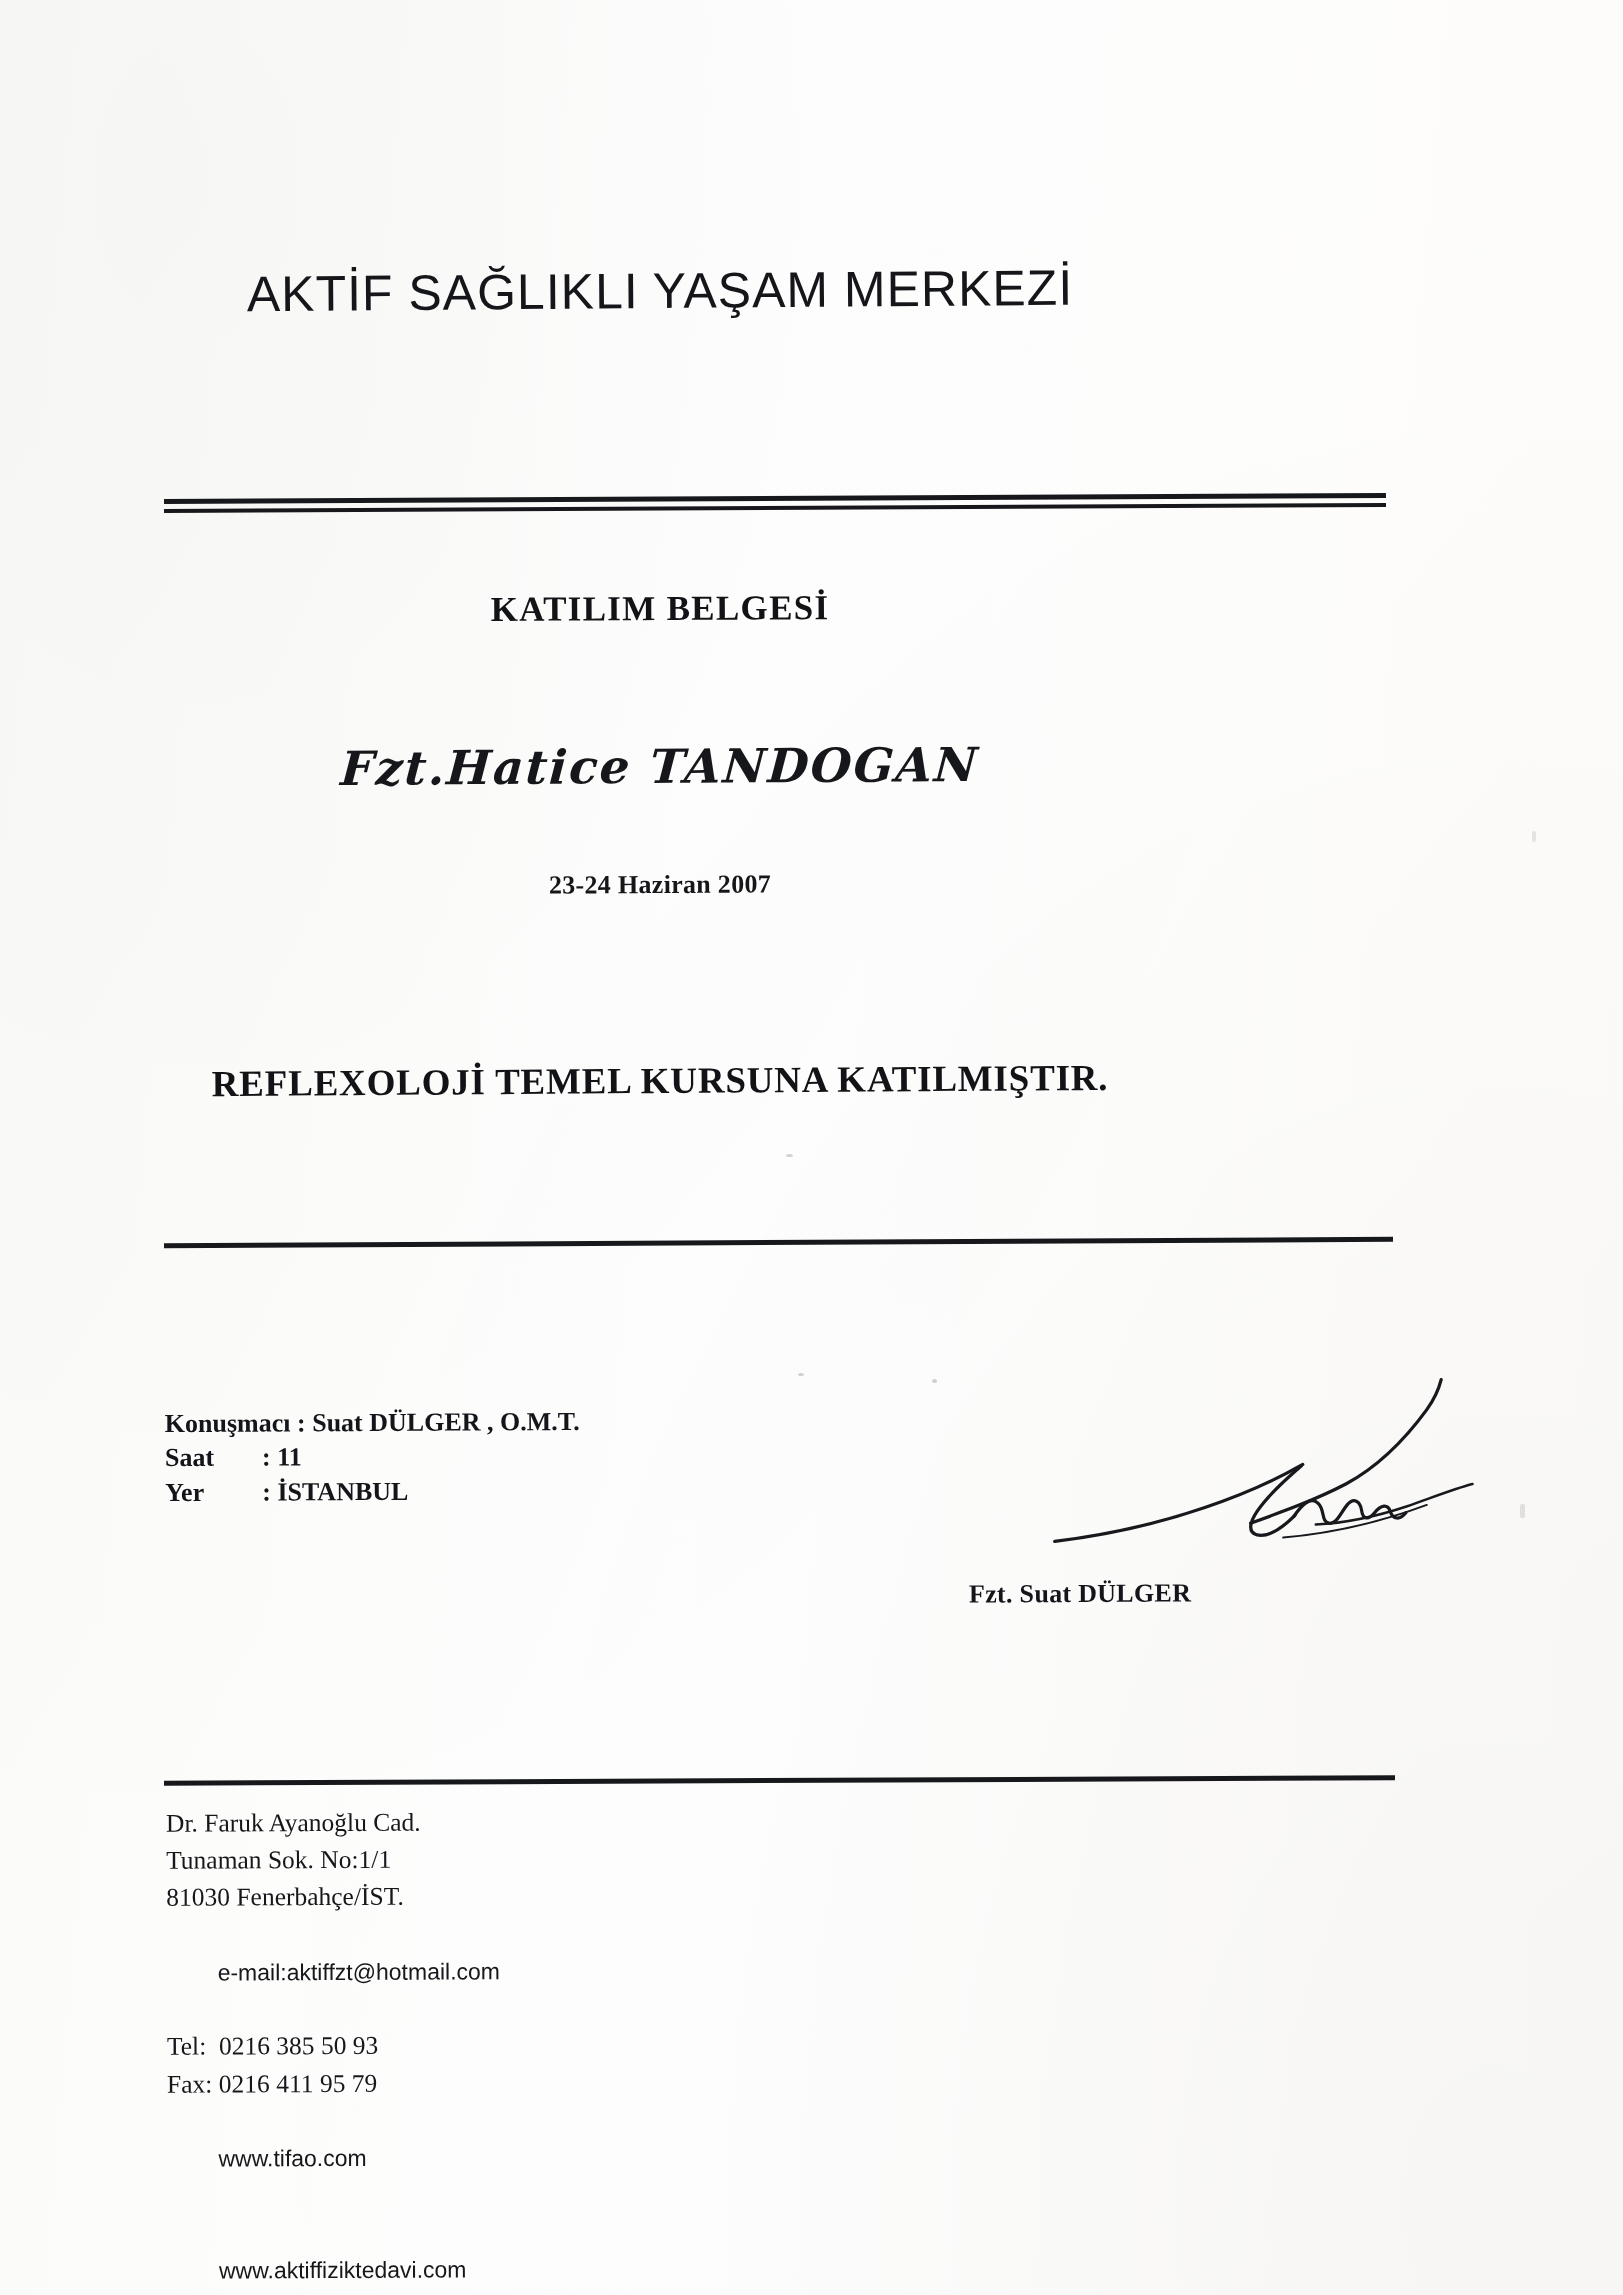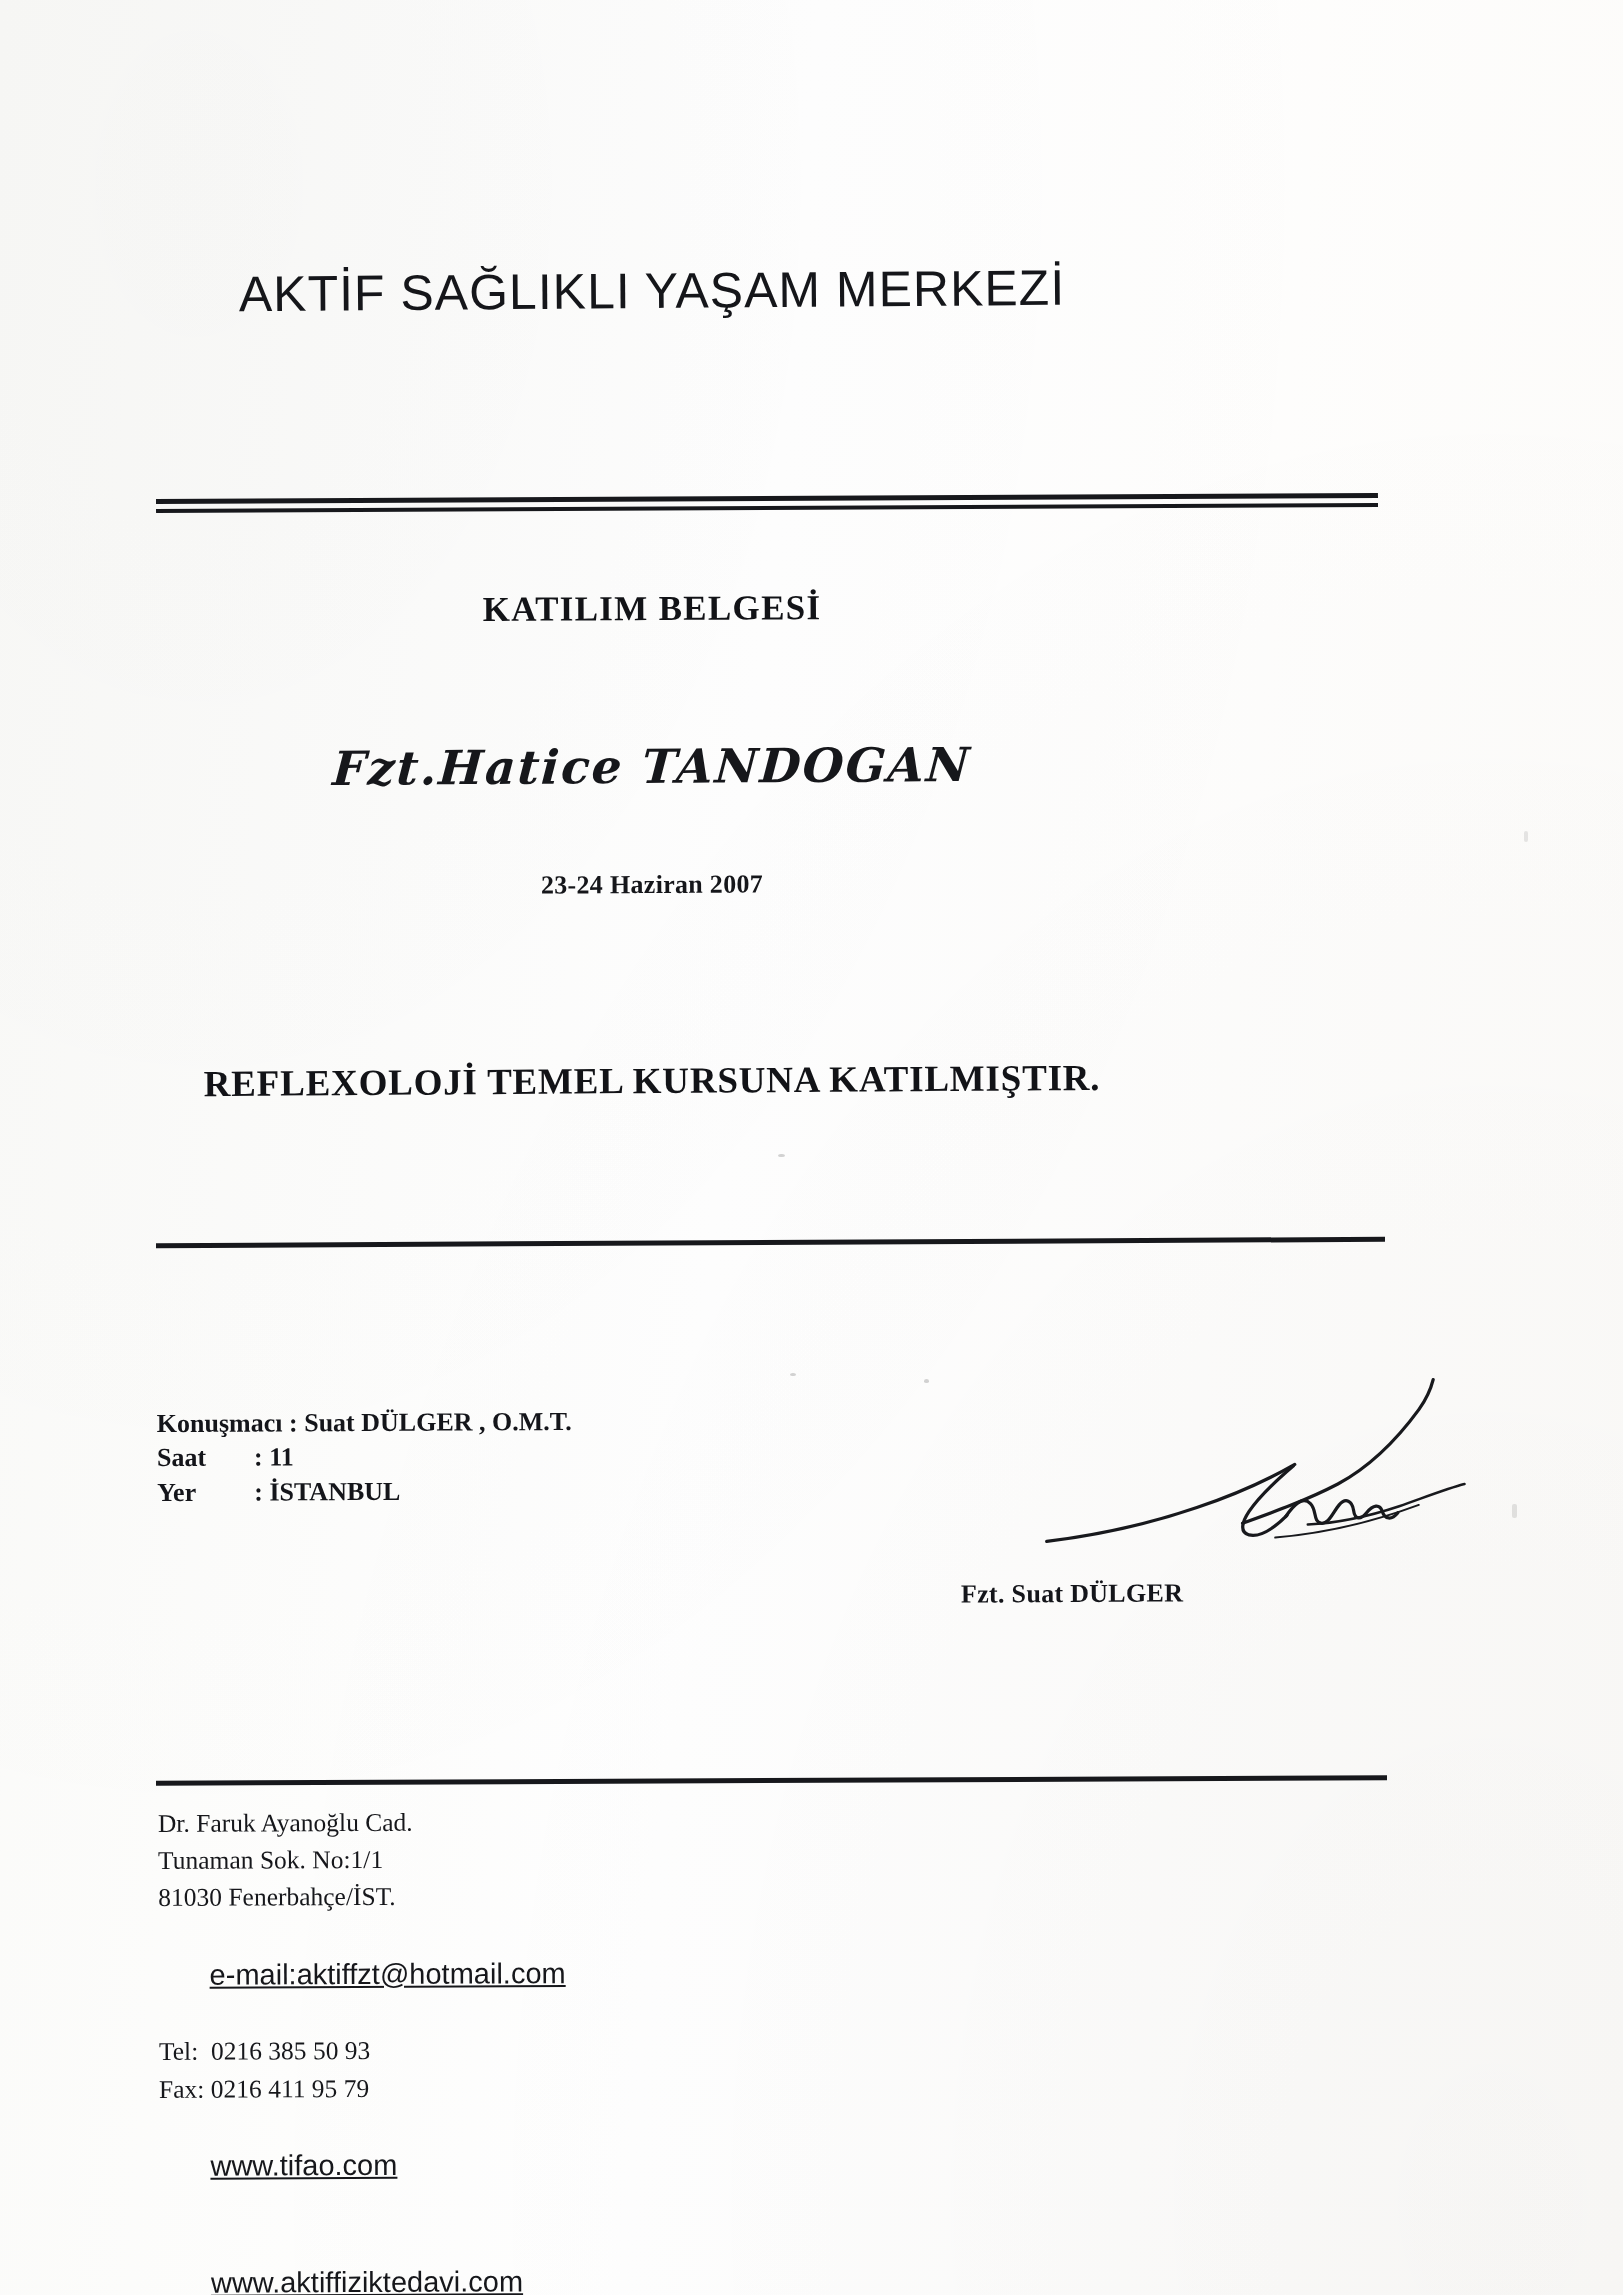--- a/index.html
+++ b/index.html
@@ -27,21 +27,21 @@
     inset: 0;
     background:
       radial-gradient(ellipse at 12% 8%, rgba(0,0,0,0.018), rgba(0,0,0,0) 60%),
       radial-gradient(ellipse at 92% 96%, rgba(0,0,0,0.022), rgba(0,0,0,0) 62%),
       linear-gradient(95deg, rgba(250,250,248,1) 0%, rgba(255,255,255,1) 45%, rgba(252,251,249,1) 100%);
     pointer-events: none;
   }
 
   .content {
     position: absolute;
-    left: 0;
+    left: 8px;
     top: 0;
     width: 1304px;
     height: 2295px;
   }
 
   
   .org-title {
     position: absolute;
     left: 0;
     right: 0;
@@ -199,22 +199,21 @@
     font-size: 25.5px;
     line-height: 1.46;
     color: #16171b;
     transform: rotate(-0.25deg);
   }
   .footer .line {
     white-space: pre;
   }
   .footer .link {
     font-family: "Liberation Sans", sans-serif;
-    font-size: 29px;
-    text-decoration: underline;
+    font-size: 23px;
     color: #16171b;
     display: inline-block;
   }
 
   
   .speck {
     position: absolute;
     background: rgba(60,60,60,0.22);
     border-radius: 50%;
   }

